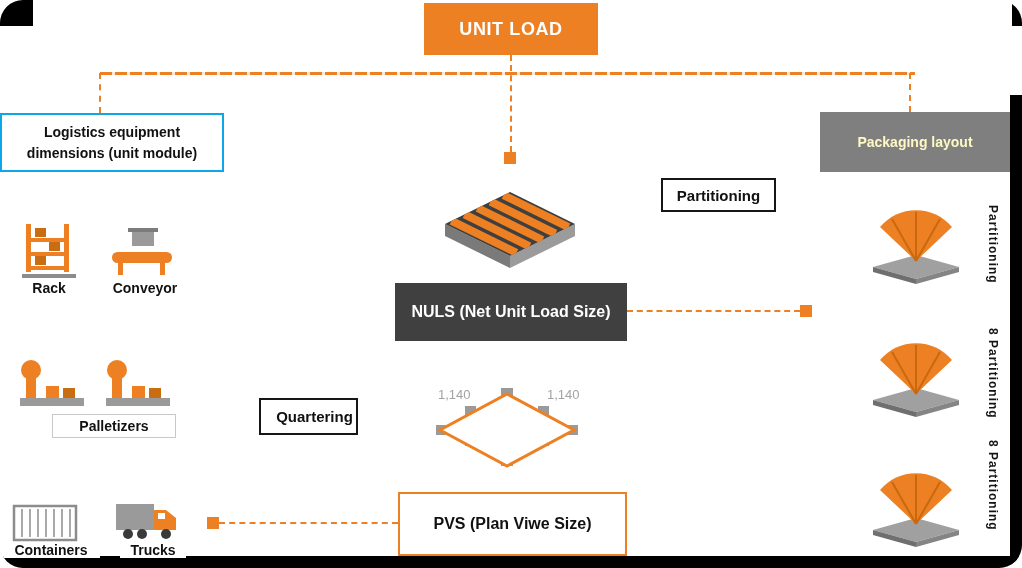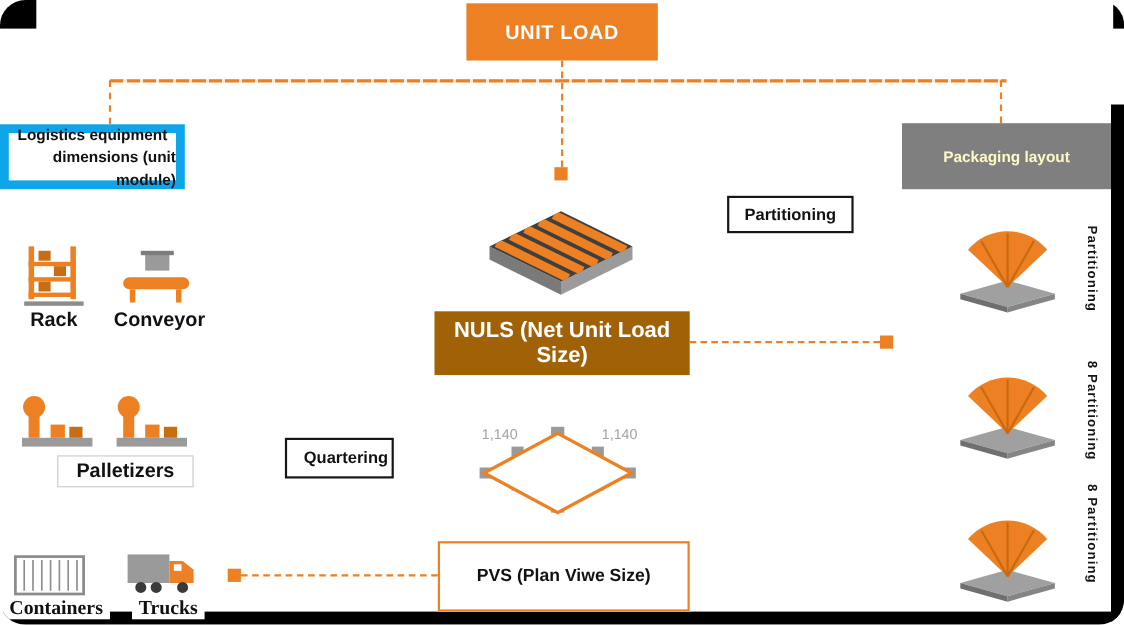--- a/index.html
+++ b/index.html
@@ -10,31 +10,31 @@
   .title-box{left:424px;top:3px;width:174px;height:52px;background:#ED8022;color:#fff;
              font-weight:bold;font-size:18px;letter-spacing:.6px;
              display:flex;align-items:center;justify-content:center;}
   .hline{left:100px;top:72px;width:815px;height:3px;
          background:repeating-linear-gradient(90deg,#ED8022 0 12px,rgba(237,128,34,.18) 12px 15px);}
   .vdash{border-left:2px dashed #ED8022;width:0;}
   .hdash{border-top:2px dashed #ED8022;height:0;}
   .sq{width:12px;height:12px;background:#ED8022;}
   .branch{display:flex;flex-direction:column;align-items:center;justify-content:center;
           text-align:center;font-weight:bold;font-size:14px;box-sizing:border-box;line-height:1.45;}
-  .branch-left{left:0;top:113px;width:168px;height:59px;background:#fff;border:8px solid #0ea5e9;color:#111;text-align:right;}
+  .branch-left{left:0;top:113px;width:224px;height:59px;background:#fff;border:2px solid #0ea5e9;color:#111;text-align:right;}
   .branch-right{left:820px;top:112px;width:190px;height:60px;background:#7F7F7F;color:#fef9c3;border:0;}
   .tag{background:#fff;border:2px solid #161616;color:#111;font-weight:bold;font-size:15px;
        display:flex;align-items:center;justify-content:center;box-sizing:border-box;}
-  .graybox{background:#a16207;color:#fff;font-weight:600;font-size:20px;
+  .graybox{background:#404040;color:#fff;font-weight:600;font-size:16px;
            display:flex;align-items:center;justify-content:center;text-align:center;}
   .pvsbox{background:#fff;border:2px solid #ED8022;color:#111;font-weight:600;font-size:16px;
           display:flex;align-items:center;justify-content:center;box-sizing:border-box;}
-  .icon-label{font-weight:bold;font-size:18px;color:#111;text-align:center;}
+  .icon-label{font-weight:bold;font-size:14px;color:#111;text-align:center;}
   .boxed-label{background:#fff;border:1px solid #c9c9c9;padding:3px 12px;}
-  .bottom-label{background:#fff;padding:0 3px;z-index:6;font-family:Liberation Serif, serif;}
+  .bottom-label{background:#fff;padding:0 3px;z-index:6;}
   .dim{color:#a3a3a3;font-size:13px;}
   .vlabel{writing-mode:vertical-rl;font-weight:bold;font-size:12px;color:#141414;letter-spacing:1px;}
 </style>
 </head>
 <body>
 
 <div id="canvas">
 
   <div class="abs blackbar" style="left:0;top:0;width:33px;height:26px;"></div>
   <div class="abs blackbar" style="left:1012px;top:0;width:10px;height:26px;"></div>

